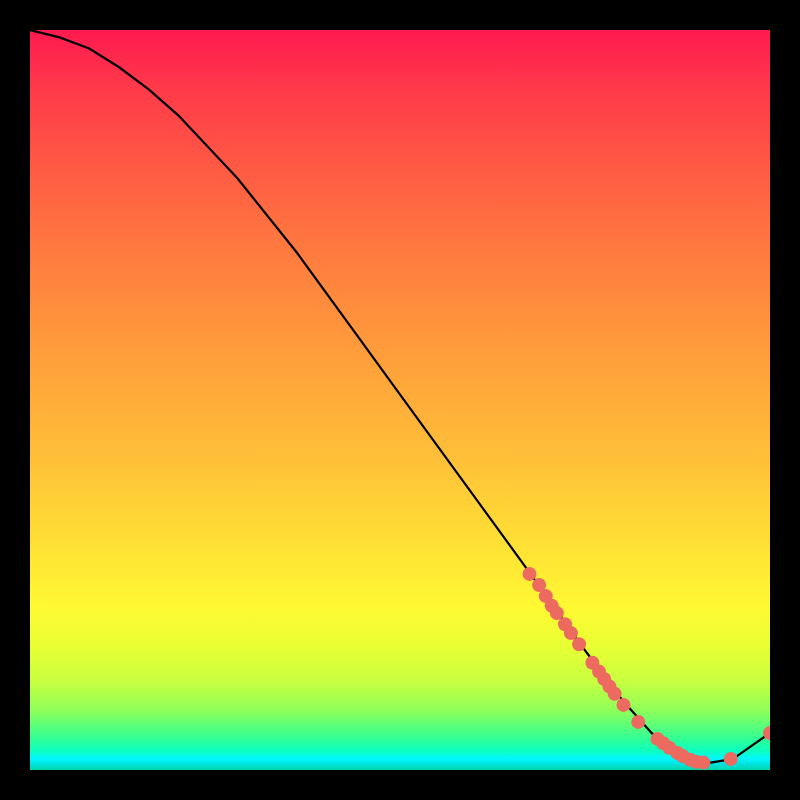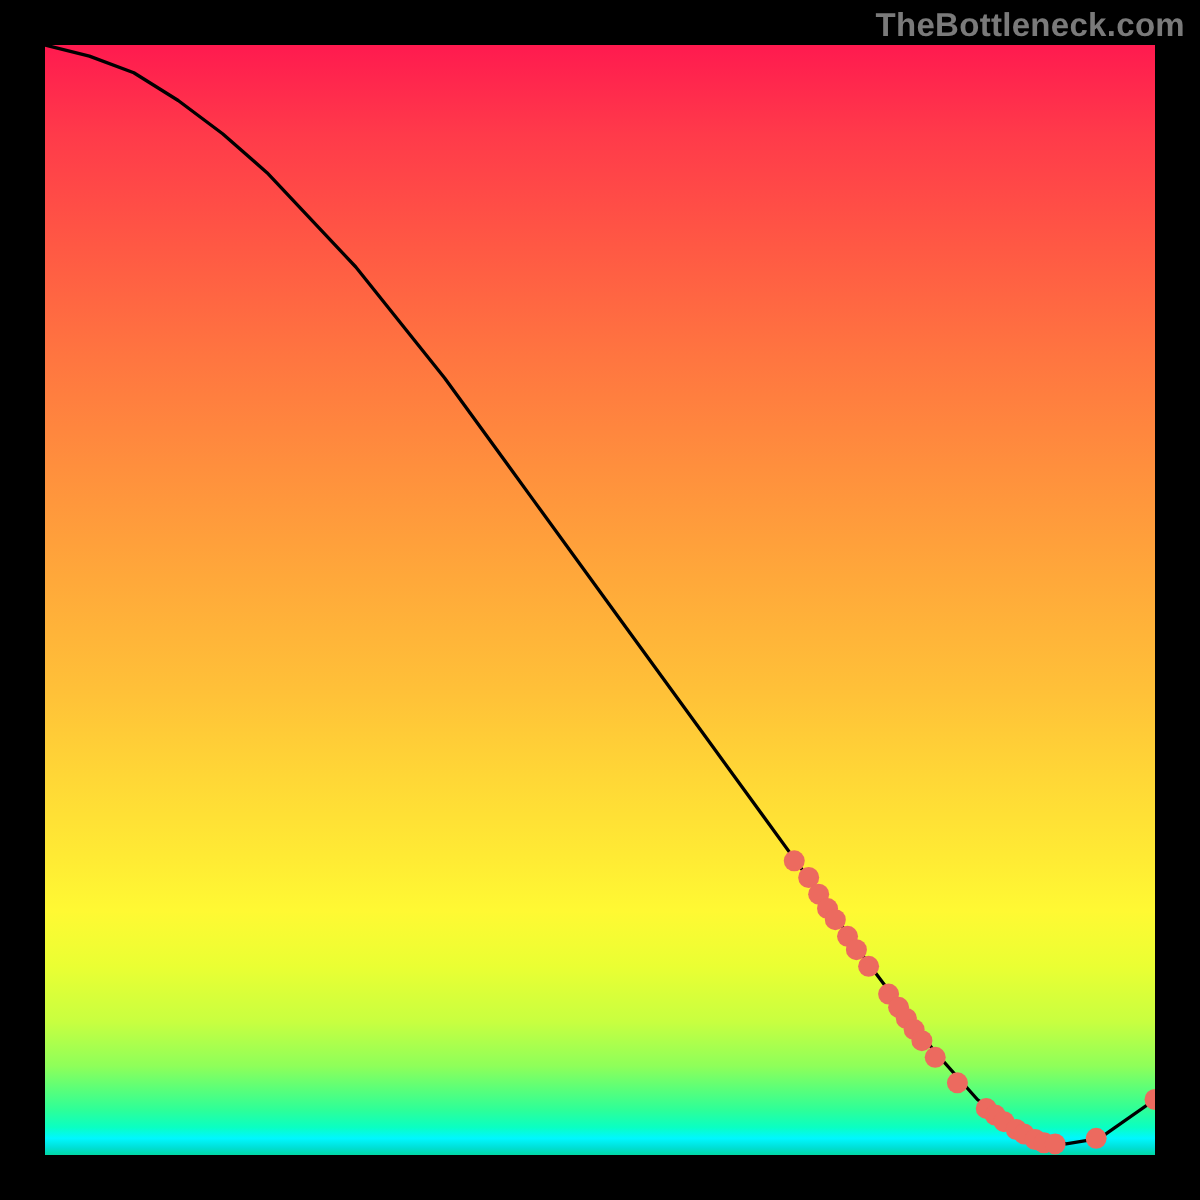--- a/index.html
+++ b/index.html
@@ -56,21 +56,20 @@
     position: absolute;
     inset: 0;
     width: 100%;
     height: 100%;
   }
 </style>
 </head>
 <body>
 
 <div class="frame">
-  <div class="watermark">TheBottleneck.com</div>
 
   <div class="plot-area">
     <div class="plot-bg"></div>
     <svg class="curve" viewBox="0 0 740 740" preserveAspectRatio="none">
       <path id="curve-path" fill="none" stroke="#000" stroke-width="2.2" stroke-linejoin="round" stroke-linecap="round" d="M0.00 0.00 L29.60 7.40 L59.20 18.50 L88.80 37.00 L118.40 59.20 L148.00 85.10 L207.20 148.00 L266.40 222.00 L325.60 303.40 L384.80 384.80 L444.00 466.20 L503.20 547.60 L547.60 610.50 L592.00 669.70 L621.60 703.00 L651.20 725.20 L680.80 732.60 L703.00 728.90 L740.00 703.00"></path>
       <g id="markers-group">
           <circle cx="499.50" cy="543.90" r="7" fill="#ec6a5f"></circle>
           <circle cx="509.12" cy="555.00" r="7" fill="#ec6a5f"></circle>
           <circle cx="515.78" cy="566.10" r="7" fill="#ec6a5f"></circle>
           <circle cx="521.70" cy="575.72" r="7" fill="#ec6a5f"></circle>

